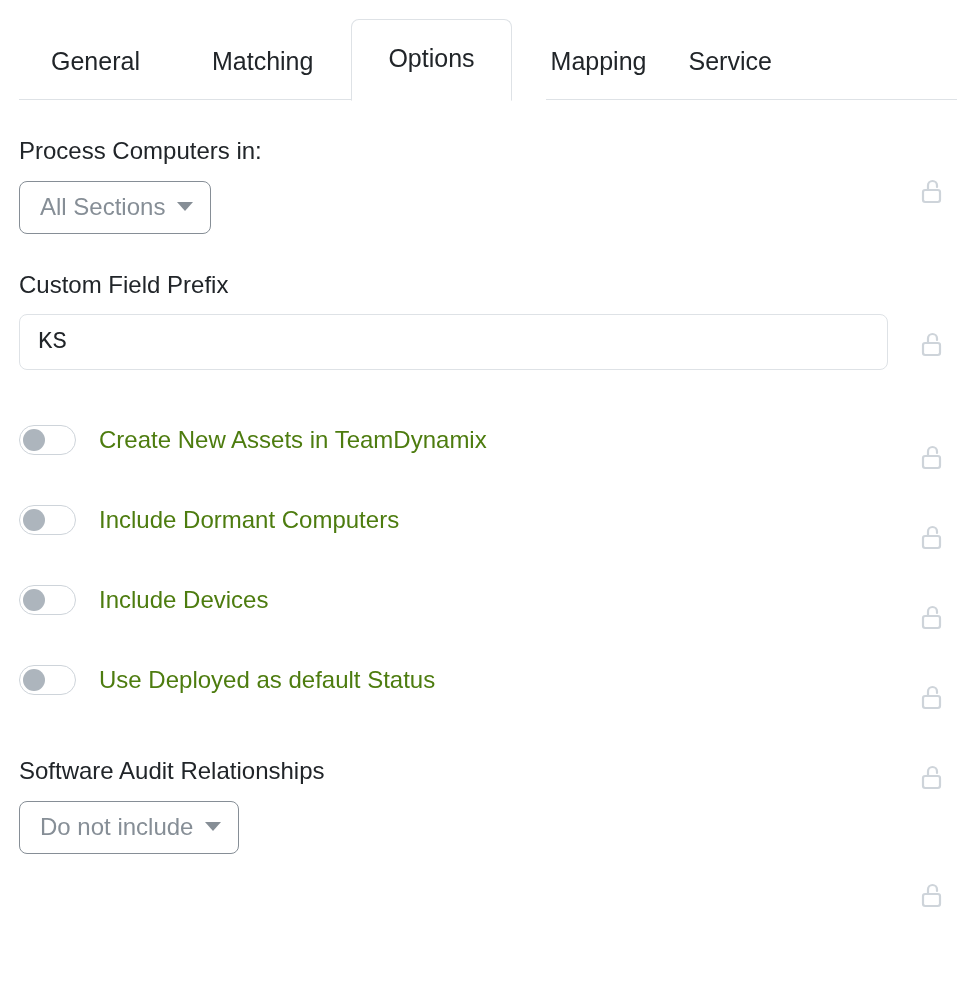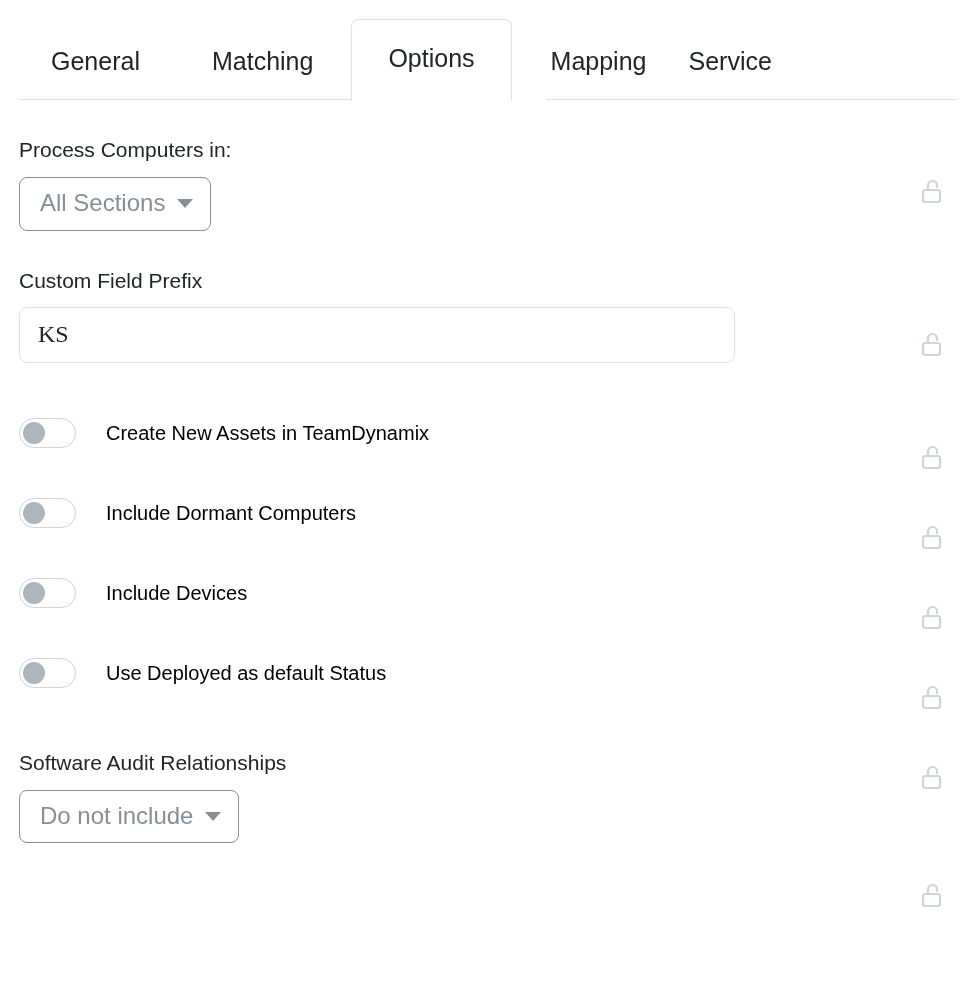--- a/index.html
+++ b/index.html
@@ -71,21 +71,21 @@
     align-items: center;
     z-index: 2;
   }
 
   
   .content {
     padding: 0 19px;
   }
 
   .field-label {
-    font-size: 21px;
+    font-size: 24px;
     color: #212529;
     margin-top: 37px;
     margin-bottom: 0;
     line-height: 1.2;
   }
 
   
   .select-btn {
     margin-top: 15px;
     display: inline-flex;
@@ -107,27 +107,27 @@
     border-right: 8px solid transparent;
     border-top: 9px solid #868e96;
     display: inline-block;
     flex: none;
   }
 
   
   .text-input {
     margin-top: 14px;
     display: block;
-    width: 716px;
+    width: 869px;
     height: 56px;
     border: 1px solid #dee2e6;
     border-radius: 8px;
     background: #ffffff;
     font-size: 24px;
-    font-family: Liberation Serif, serif;
+    font-family: Liberation Mono, monospace;
     color: #212529;
     padding: 0 18px;
     outline: none;
   }
   .text-input::placeholder { color: #adb5bd; }
 
   
   .toggle-list { margin-top: 30px; }
   .toggle-row {
     display: flex;
@@ -148,23 +148,23 @@
   .toggle .knob {
     position: absolute;
     top: 3px;
     left: 3px;
     width: 22px;
     height: 22px;
     border-radius: 50%;
     background: #adb5bd;
   }
   .toggle-label {
-    margin-left: 30px;
-    font-size: 20px;
-    color: #000000;
+    margin-left: 23px;
+    font-size: 24px;
+    color: #4d7c0f;
     line-height: 1.2;
     white-space: nowrap;
   }
 
   
   .lock {
     position: absolute;
     right: 30px;
     width: 26px;
     height: 30px;

